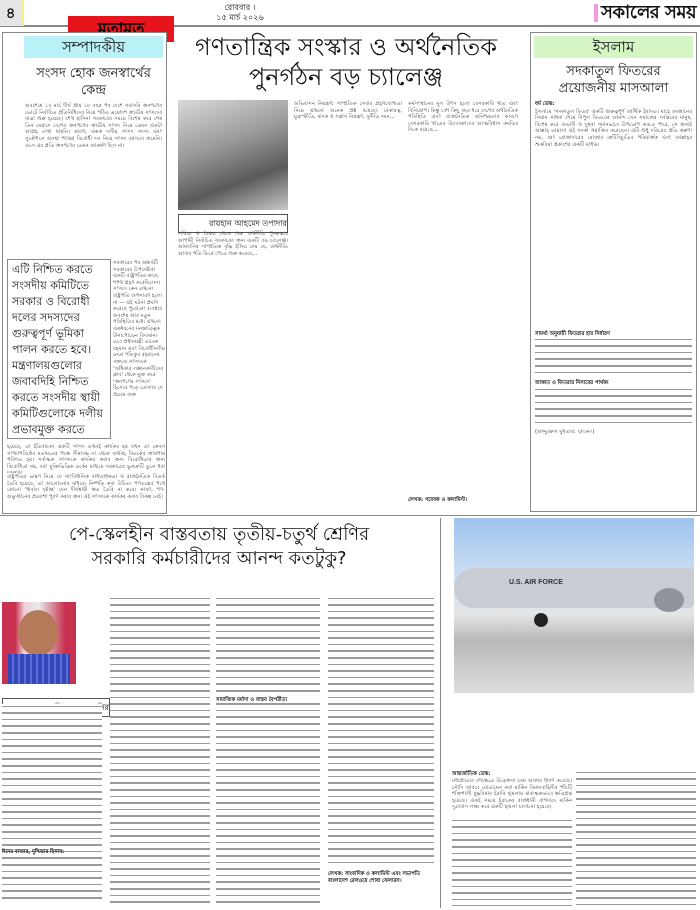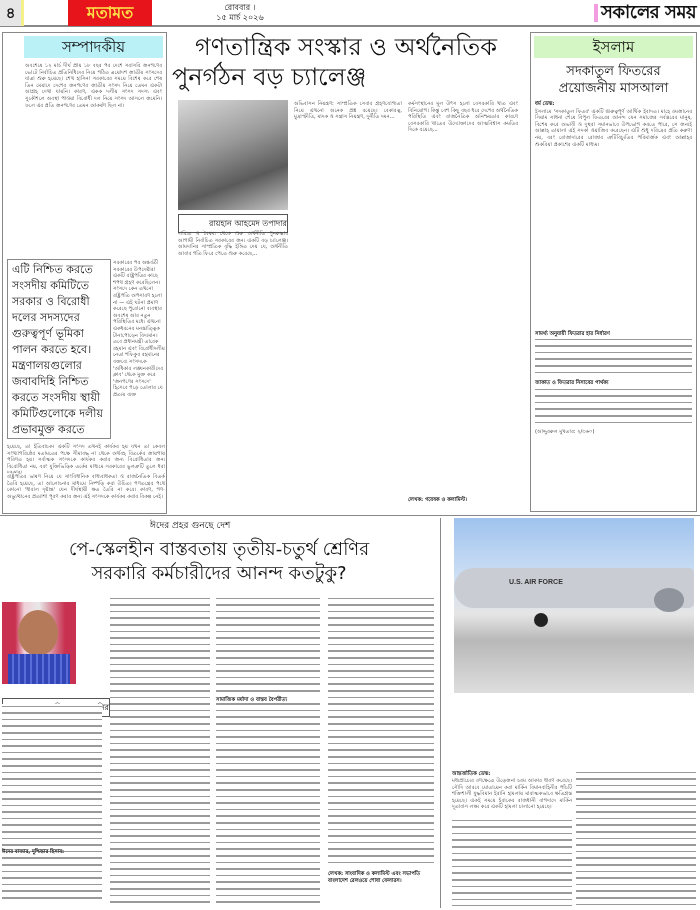--- a/index.html
+++ b/index.html
@@ -2,21 +2,21 @@
 <html><head>
 <meta charset="utf-8">
 <style>
   *{box-sizing:border-box;margin:0;padding:0;}
   html,body{width:700px;height:910px;overflow:hidden;background:#fff;}
   body{font-family:"DejaVu Sans",sans-serif;color:#111;position:relative;}
   .abs{position:absolute;}
   
   #masthead{left:0;top:0;width:700px;height:27px;border-bottom:2px solid #888;background:#fff;}
   #page-num{left:0;top:0;width:24px;height:26px;background:#e6e6e6;border-right:3px solid #f4f08a;font:bold 15px "Liberation Sans",sans-serif;display:flex;align-items:center;justify-content:center;}
-  #section-tag{left:68px;top:0;width:84px;height:26px;background:#e8141b;color:#fde047;font:bold 16px "DejaVu Sans",sans-serif;display:flex;align-items:center;justify-content:center;}
+  #section-tag{left:68px;top:16px;width:106px;height:26px;background:#e8141b;color:#000000;font:bold 16px "DejaVu Sans",sans-serif;display:flex;align-items:center;justify-content:center;}
   #date-box{left:190px;top:3px;width:100px;text-align:center;font:8px "DejaVu Sans",sans-serif;line-height:10px;}
   #brand{right:4px;top:1px;height:24px;font:900 18px "DejaVu Serif",serif;letter-spacing:-0.5px;display:flex;align-items:center;justify-content:space-between;}
   #brand-bar{width:4px;height:18px;background:#f29de0;margin-right:3px;display:inline-block;}
   
   .colbox{border:1.5px solid #888;background:#fff;}
   .sec-head{height:22px;display:flex;align-items:center;justify-content:center;font:15px "DejaVu Sans",sans-serif;}
   .body-text{font:5.2px/6.6px "DejaVu Sans",sans-serif;color:#333;text-align:justify;}
   .sub-head{text-align:center;font:13px/17px "DejaVu Sans",sans-serif;}
   .pull{border:1.5px solid #888;font:11px/16px "DejaVu Sans",sans-serif;padding:2px 4px;}
   .photo{background:linear-gradient(160deg,#d9d9d9,#9a9a9a 40%,#5a5a5a 70%,#c8c8c8);}
@@ -36,30 +36,31 @@
     <div>১৫ মার্চ ২০২৬</div>
   </div>
   <div id="brand" class="abs">
     <span id="brand-bar"></span>
     <span>সকালের সময়</span>
   </div>
 </div>
 
 <div class="abs colbox" style="left:2px;top:32px;width:165px;height:482px;padding-left:18px;">
   <div class="sec-head" style="margin:3px 3px 0;background:#b9f1f7;">সম্পাদকীয়</div>
+  <div class="sub-head" style="margin-top:6px;padding:0 6px;">সংসদ হোক জনস্বার্থের কেন্দ্র</div>
   <div class="body-text" style="margin:4px 4px 0;height:58px;overflow:hidden;">অবশেষে ১২ মার্চ দীর্ঘ প্রায় ১৮ বছর পর দেশে সরাসরি জনগণের ভোটে নির্বাচিত প্রতিনিধিদের নিয়ে গঠিত ত্রয়োদশ জাতীয় সংসদের যাত্রা শুরু হয়েছে। শেখ হাসিনা সরকারের সময়ে বিশেষ করে শেষ তিন মেয়াদে দেশের জনগণের জাতীয় সংসদ নিয়ে তেমন একটা আগ্রহ দেখা যায়নি। কারণ, একক দলীয় সংসদ সদস্য এবং সুকৌশলে অবস্থা পাওয়া বিরোধী দল নিয়ে সংসদ আসলে জমেনি। ফলে এর প্রতি জনগণের তেমন আকর্ষণ ছিল না।</div>
   <div class="abs pull" style="left:4px;top:226px;width:104px;height:180px;overflow:hidden;">এটি নিশ্চিত করতে সংসদীয় কমিটিতে সরকার ও বিরোধী দলের সদস্যদের গুরুত্বপূর্ণ ভূমিকা পালন করতে হবে। মন্ত্রণালয়গুলোর জবাবদিহি নিশ্চিত করতে সংসদীয় স্থায়ী কমিটিগুলোকে দলীয় প্রভাবমুক্ত করতে হবে। কমিটির বৈঠক নিয়মিত হওয়া এবং সেখানে জনস্বার্থসংশ্লিষ্ট বিষয় আলোচিত হওয়া দরকার।</div>
   <div class="abs body-text" style="left:110px;top:226px;width:52px;height:180px;overflow:hidden;text-align:left;">সরকারের পর অন্তর্বর্তী সরকারের উপদেষ্টারা একটি রাষ্ট্রপতির কাছে শপথ গ্রহণ করেছিলেন। সংসদে কেন তখনো রাষ্ট্রপতি অপসারণ হলো না — এই ঘটনা প্রমাণ করেছে পুরোনো ব্যবস্থার অবশেষ আর নতুন পরিস্থিতির মধ্যে এখনো একধরনের মনস্তাত্ত্বিক টানাপোড়েন বিদ্যমান। তবে প্রধানমন্ত্রী তারেক রহমান এবং বিরোধীদলীয় নেতা শফিকুর রহমানের বক্তব্যে সংসদকে 'অধিকার লঙ্ঘনকারীদের ক্লাব' থেকে মুক্ত করে 'জনগণের সংসদে' হিসেবে গড়ে তোলার যে প্রত্যয় ব্যক্ত</div>
   <div class="abs body-text" style="left:4px;top:410px;width:158px;height:30px;overflow:hidden;">হয়েছে, তা ইতিবাচক। একটি সংসদ তখনই কার্যকর হয় যখন তা কেবল সংখ্যাগরিষ্ঠের মতামতের পক্ষে সীমাবদ্ধ না থেকে অর্থবহ বিতর্কের জায়গায় পরিণত হয়। সর্বাত্মক সংসদকে কার্যকর করার জন্য বিরোধিতার জন্য বিরোধিতা নয়, বরং যুক্তিভিত্তিক তর্কের মাধ্যমে সরকারের ভুলত্রুটি তুলে ধরা দরকার। ...</div>
   <div class="abs body-text" style="left:4px;top:440px;width:158px;height:38px;overflow:hidden;">রাষ্ট্রপতির ভাষণ নিয়ে যে সাংবিধানিক বাধ্যবাধকতা ও রাজনৈতিক বিতর্ক তৈরি হয়েছে, তা আলোচনার মাধ্যমে নিষ্পত্তি করা উচিত। গণতন্ত্রের পথে কোনো 'ধারাল দৃষ্টান্ত' যেন দীর্ঘস্থায়ী ক্ষত তৈরি না করে। কারণ, গণ-অভ্যুত্থানের প্রত্যাশা পূরণ করার জন্য এই সংসদকে কার্যকর করার বিকল্প নেই।</div>
 </div>
 
 <div class="abs" style="left:172px;top:32px;width:348px;height:480px;">
   <div style="text-align:center;font:24px/30px 'DejaVu Sans',sans-serif;">গণতান্ত্রিক সংস্কার ও অর্থনৈতিক</div>
-  <div style="text-align:left;font:24px/30px 'DejaVu Sans',sans-serif;">পুনর্গঠন বড় চ্যালেঞ্জ</div>
+  <div style="text-align:center;font:24px/30px 'DejaVu Sans',sans-serif;">পুনর্গঠন বড় চ্যালেঞ্জ</div>
   <div class="abs photo" style="left:6px;top:68px;width:110px;height:110px;"></div>
   <div class="abs caption" style="left:6px;top:182px;width:110px;">রায়হান আহমেদ তপাদার</div>
   <div class="abs body-text" style="left:6px;top:198px;width:110px;height:280px;overflow:hidden;">দারিদ্র্য ও বৈষম্য থেকে শুরু অর্থনীতি পুনরুদ্ধার আগামী নির্বাচিত সরকারের জন্য একটি বড় চ্যালেঞ্জ। আমদানির সাম্প্রতিক বৃদ্ধি ইঙ্গিত দেয় যে, অর্থনীতি আবার গতি ফিরে পেতে শুরু করেছে...</div>
   <div class="abs body-text" style="left:122px;top:68px;width:108px;height:410px;overflow:hidden;">অভিবাসন নিয়ন্ত্রণ: সাম্প্রতিক সেবার গ্রহণযোগ্যতা নিয়ে এখনো অনেক প্রশ্ন রয়েছে। বেকারত্ব, মুদ্রাস্ফীতি, মাদক ও সন্ত্রাস নিয়ন্ত্রণ, দুর্নীতি দমন...</div>
   <div class="abs body-text" style="left:236px;top:68px;width:110px;height:392px;overflow:hidden;">কর্মসংস্থানের মূল উৎস হলো বেসরকারি খাত এবং বিনিয়োগ। কিন্তু বেশ কিছু বছর ধরে দেশের অর্থনৈতিক পরিস্থিতি এবং রাজনৈতিক অনিশ্চয়তার কারণে বেসরকারি খাতের উদ্যোক্তাদের আত্মবিশ্বাস কমতির দিকে রয়েছে...</div>
   <div class="abs body-text bold" style="left:236px;top:464px;width:110px;">লেখক: গবেষক ও কলামিস্ট।</div>
 </div>
 
 <div class="abs colbox" style="left:530px;top:32px;width:167px;height:480px;">
   <div class="sec-head" style="margin:3px 3px 0;background:#d4f5c4;">ইসলাম</div>
@@ -73,21 +74,20 @@
   <div class="body-text bold" style="margin:2px 4px 0;">জাকাত ও ফিতরার নিসাবের পার্থক্য</div>
   <div style="margin:1px 4px 0;height:40px;">
       <div class="lines"></div>
     </div>
   <div class="body-text" style="margin:1px 4px 0;">(আদ্দুররুল মুখতার: ২/৩৬০)</div>
 </div>
 
 <div class="abs vline" style="left:0;top:515px;width:700px;height:1px;"></div>
 
 <div class="abs" style="left:0;top:518px;width:438px;height:392px;">
-  <div style="margin-left:150px;font:9px 'DejaVu Sans',sans-serif;">ঈদের প্রহর গুনছে দেশ</div>
   <div style="text-align:center;font:18px/24px 'DejaVu Sans',sans-serif;margin-top:4px;">পে-স্কেলহীন বাস্তবতায় তৃতীয়-চতুর্থ শ্রেণির</div>
   <div style="text-align:center;font:18px/24px 'DejaVu Sans',sans-serif;">সরকারি কর্মচারীদের আনন্দ কতটুকু?</div>
   <div class="abs" style="left:2px;top:84px;width:74px;height:82px;background:linear-gradient(90deg,#c83250 0 18%,#f0d0d8 30%,#e8e8e8 50%,#c83250 85%);">
     <div style="position:absolute;left:16px;top:8px;width:40px;height:46px;border-radius:50%;background:#b57a5a;"></div>
     <div style="position:absolute;left:6px;top:52px;width:62px;height:30px;background:repeating-linear-gradient(90deg,#3346b8 0 4px,#5a6cd8 4px 6px);"></div>
   </div>
   <div class="abs caption" style="left:2px;top:180px;width:108px;">মনিরুজ্জামান মনির</div>
   <div class="abs" style="left:2px;top:186px;width:100px;height:200px;">
       <div class="lines"></div>
     </div>

